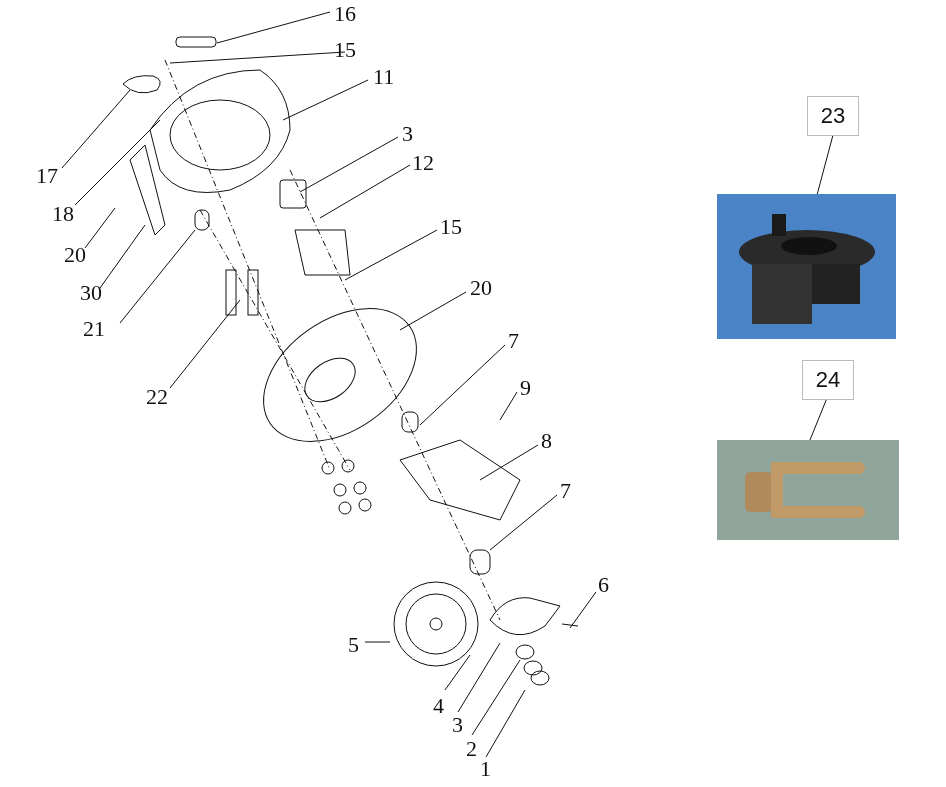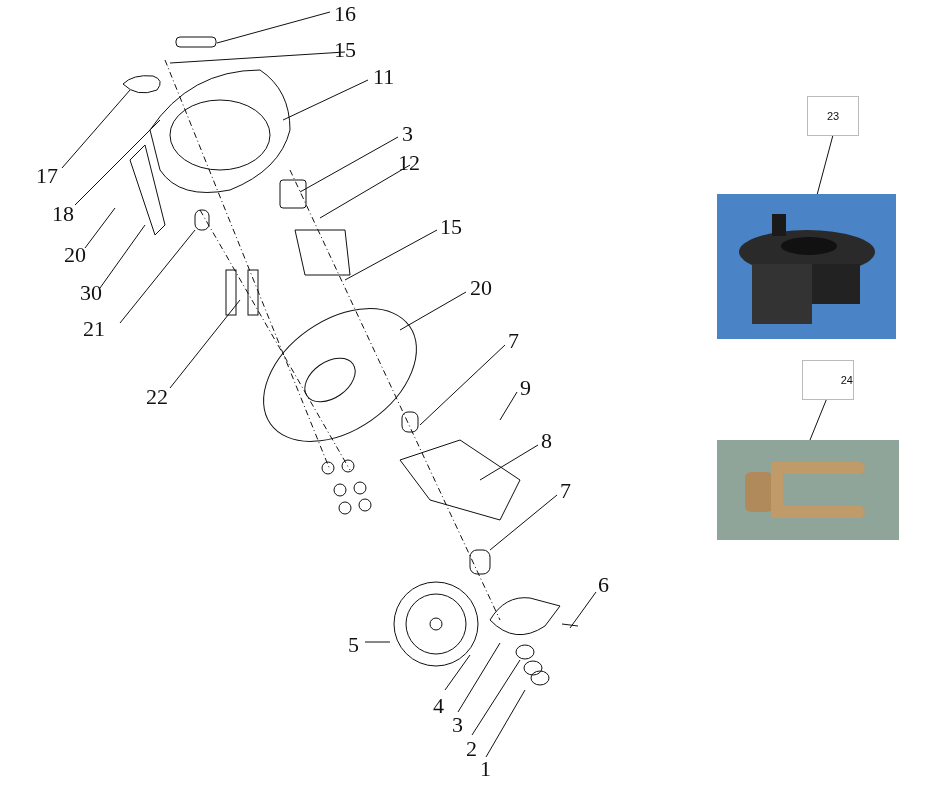--- a/index.html
+++ b/index.html
@@ -1,19 +1,19 @@
 <!DOCTYPE html>
 <html><head>
 <meta charset="utf-8">
 <style>
   html,body{margin:0;padding:0;background:#fff;}
   #stage{position:relative;width:946px;height:787px;overflow:hidden;background:#fff;font-family:"Liberation Serif",serif;}
   svg{position:absolute;left:0;top:0;}
   .num{position:absolute;font-family:"Liberation Serif",serif;font-size:22px;color:#111;line-height:1;}
-  .box{position:absolute;border:1px solid #bbb;background:#fff;font-family:"Liberation Sans",sans-serif;font-size:11px;color:#111;text-align:center;}
+  .box{position:absolute;border:1px solid #bbb;background:#fff;font-family:"Liberation Sans",sans-serif;font-size:22px;color:#111;text-align:center;}
   .photo{position:absolute;}
 </style>
 </head>
 <body>
 
 <div id="stage">
 <svg width="946" height="787" viewBox="0 0 946 787">
   <g stroke="#111" stroke-width="1" fill="none">
 
     <line x1="217" y1="43" x2="330" y2="12"></line>
@@ -98,21 +98,21 @@
 <div class="num" style="left:452px;top:714px">3</div>
 <div class="num" style="left:433px;top:695px">4</div>
 <div class="num" style="left:348px;top:634px">5</div>
 <div class="num" style="left:598px;top:574px">6</div>
 <div class="num" style="left:508px;top:330px">7</div>
 <div class="num" style="left:560px;top:480px">7</div>
 <div class="num" style="left:541px;top:430px">8</div>
 <div class="num" style="left:520px;top:377px">9</div>
 <div class="num" style="left:470px;top:277px">20</div>
 <div class="num" style="left:440px;top:216px">15</div>
-<div class="num" style="left:398px;top:152px">12</div>
+<div class="num" style="left:412px;top:152px">12</div>
 <div class="num" style="left:402px;top:123px">3</div>
 <div class="num" style="left:373px;top:66px">11</div>
 <div class="num" style="left:334px;top:39px">15</div>
 <div class="num" style="left:334px;top:3px">16</div>
 <div class="num" style="left:36px;top:165px">17</div>
 <div class="num" style="left:52px;top:203px">18</div>
 <div class="num" style="left:64px;top:244px">20</div>
 <div class="num" style="left:80px;top:282px">30</div>
 <div class="num" style="left:83px;top:318px">21</div>
 <div class="num" style="left:146px;top:386px">22</div>
@@ -123,21 +123,21 @@
 <div class="photo" style="left:717px;top:194px;width:179px;height:145px;background:#4a83c6;">
   <svg width="179" height="145">
     <ellipse cx="90" cy="58" rx="68" ry="22" fill="#2a2a2a"></ellipse>
     <ellipse cx="92" cy="52" rx="28" ry="9" fill="#111"></ellipse>
     <rect x="35" y="70" width="60" height="60" fill="#333"></rect>
     <rect x="95" y="70" width="48" height="40" fill="#222"></rect>
     <rect x="55" y="20" width="14" height="22" fill="#1a1a1a"></rect>
   </svg>
 </div>
 
-<div class="box" style="left:802px;top:360px;width:50px;height:38px;line-height:38px;text-align:right;">
+<div class="box" style="left:802px;top:360px;width:50px;height:38px;line-height:38px;">
   <span>24</span>
 </div>
 <div class="photo" style="left:717px;top:440px;width:182px;height:100px;background:#8fa59a;">
   <svg width="182" height="100">
     <rect x="28" y="32" width="28" height="40" rx="6" fill="#b08a5a"></rect>
     <path d="M54 22 l90 0 q8 6 0 12 l-78 0 l0 32 l78 0 q8 6 0 12 l-90 0z" fill="#c09a68"></path>
   </svg>
 </div>
 </div>
 

